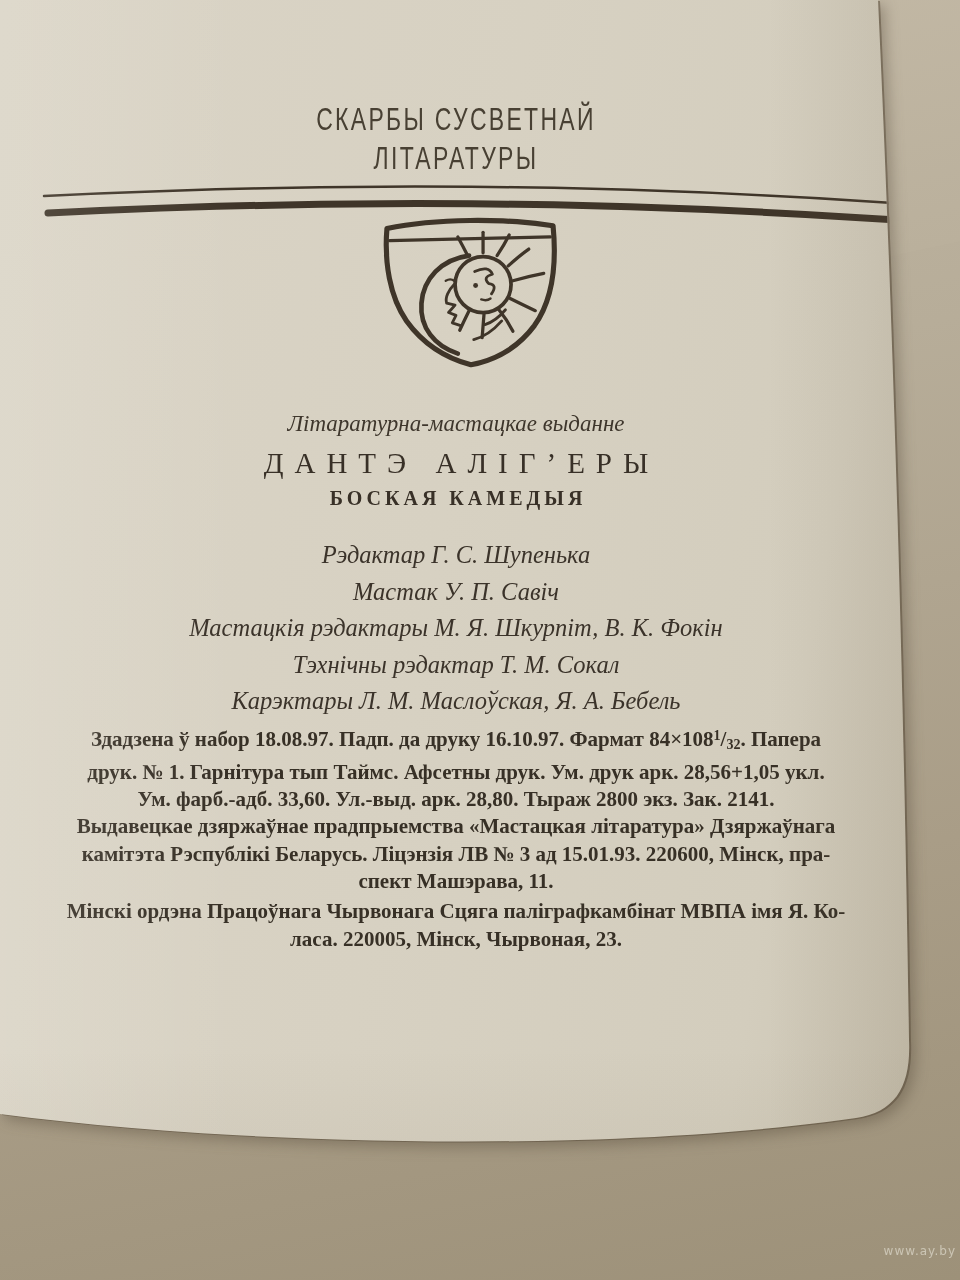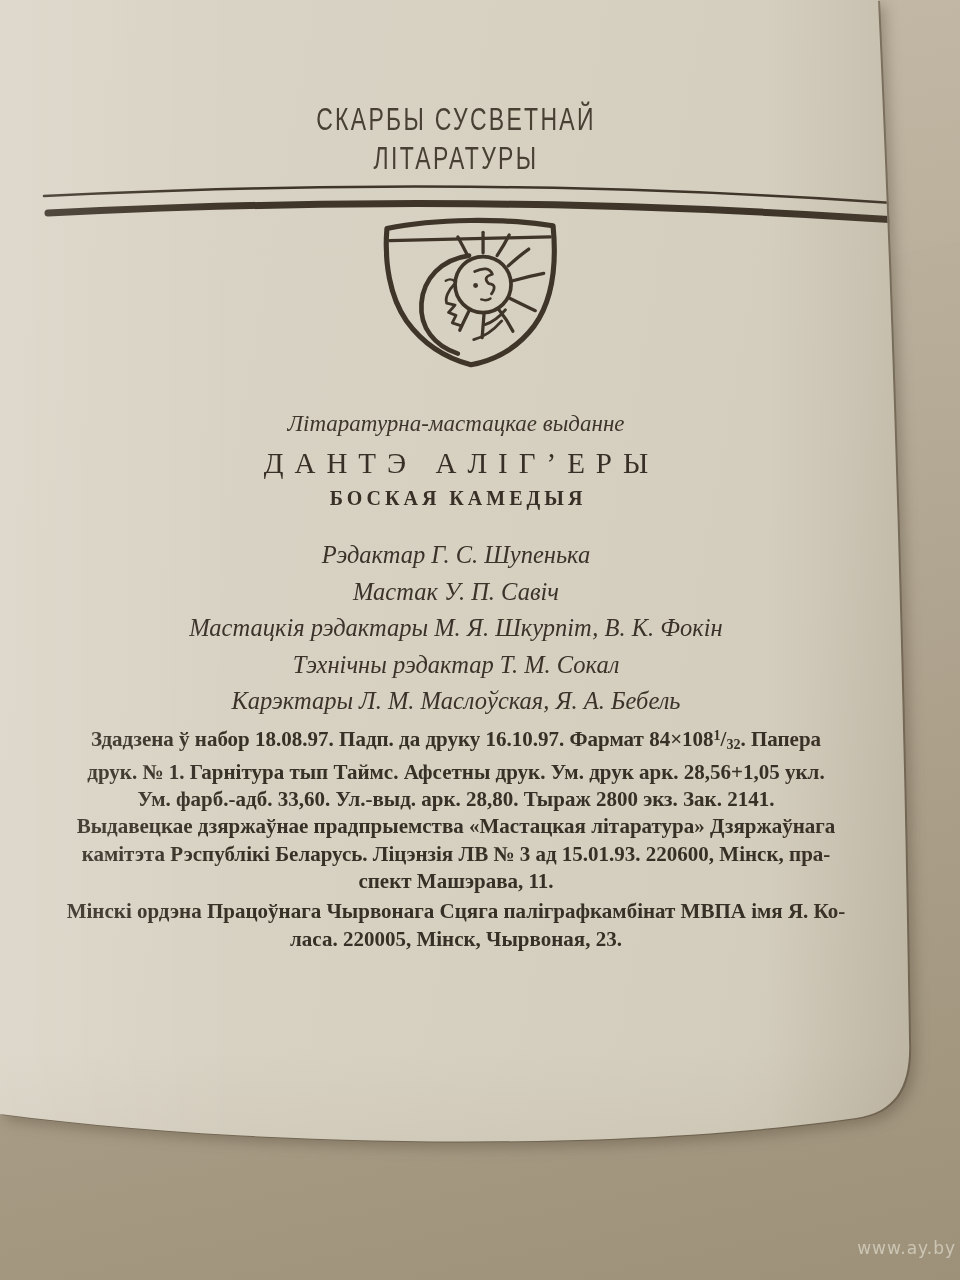--- a/index.html
+++ b/index.html
@@ -65,21 +65,21 @@
   }
   .imprint{top:722px;}
   .publisher{top:813px;}
   .printer{top:898px;}
   sup.fr{font-size:14px;vertical-align:6px;}
   sub.fr{font-size:14px;vertical-align:-3px;}
 
   .watermark{
     position:absolute;right:4px;bottom:22px;
     font-family:"DejaVu Sans","Liberation Sans",sans-serif;
-    font-size:17px;letter-spacing:1px;
+    font-size:12px;letter-spacing:1px;
     color:rgba(240,238,228,.55);
   }
   svg .ink{stroke:#3f3529;fill:none;stroke-linecap:round;stroke-linejoin:round;}
 </style>
 </head>
 <body>
 
 <div class="backdrop"></div>
 
 <div class="page">

